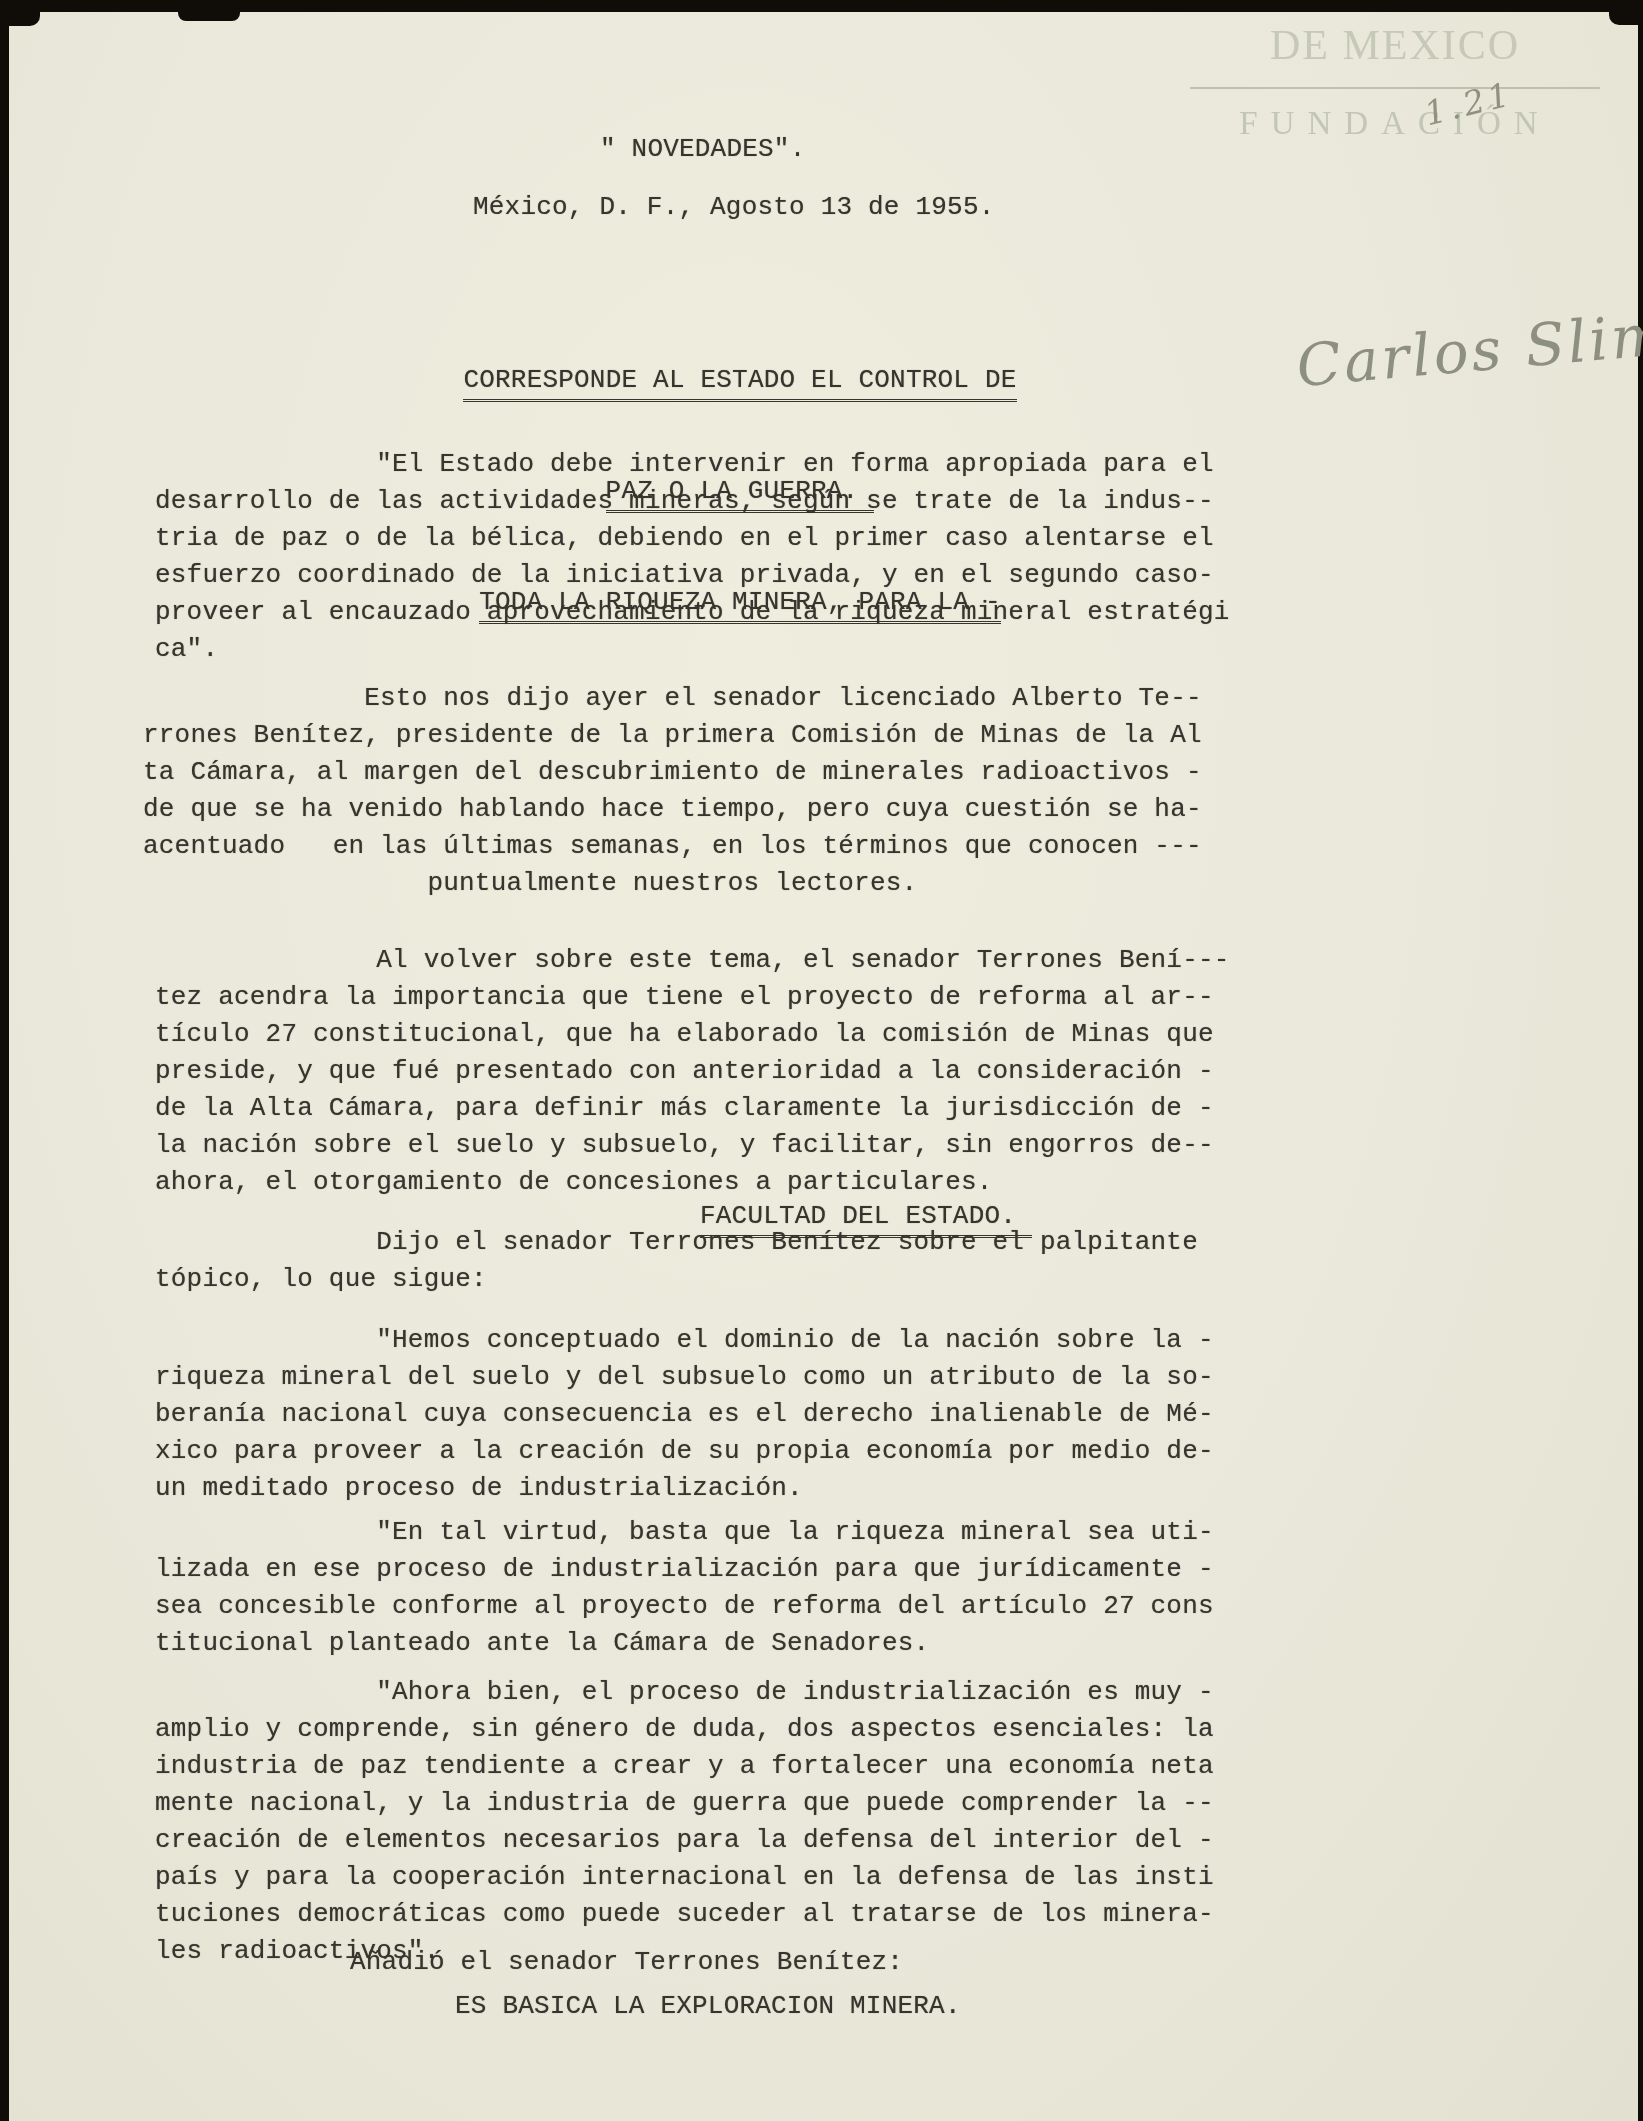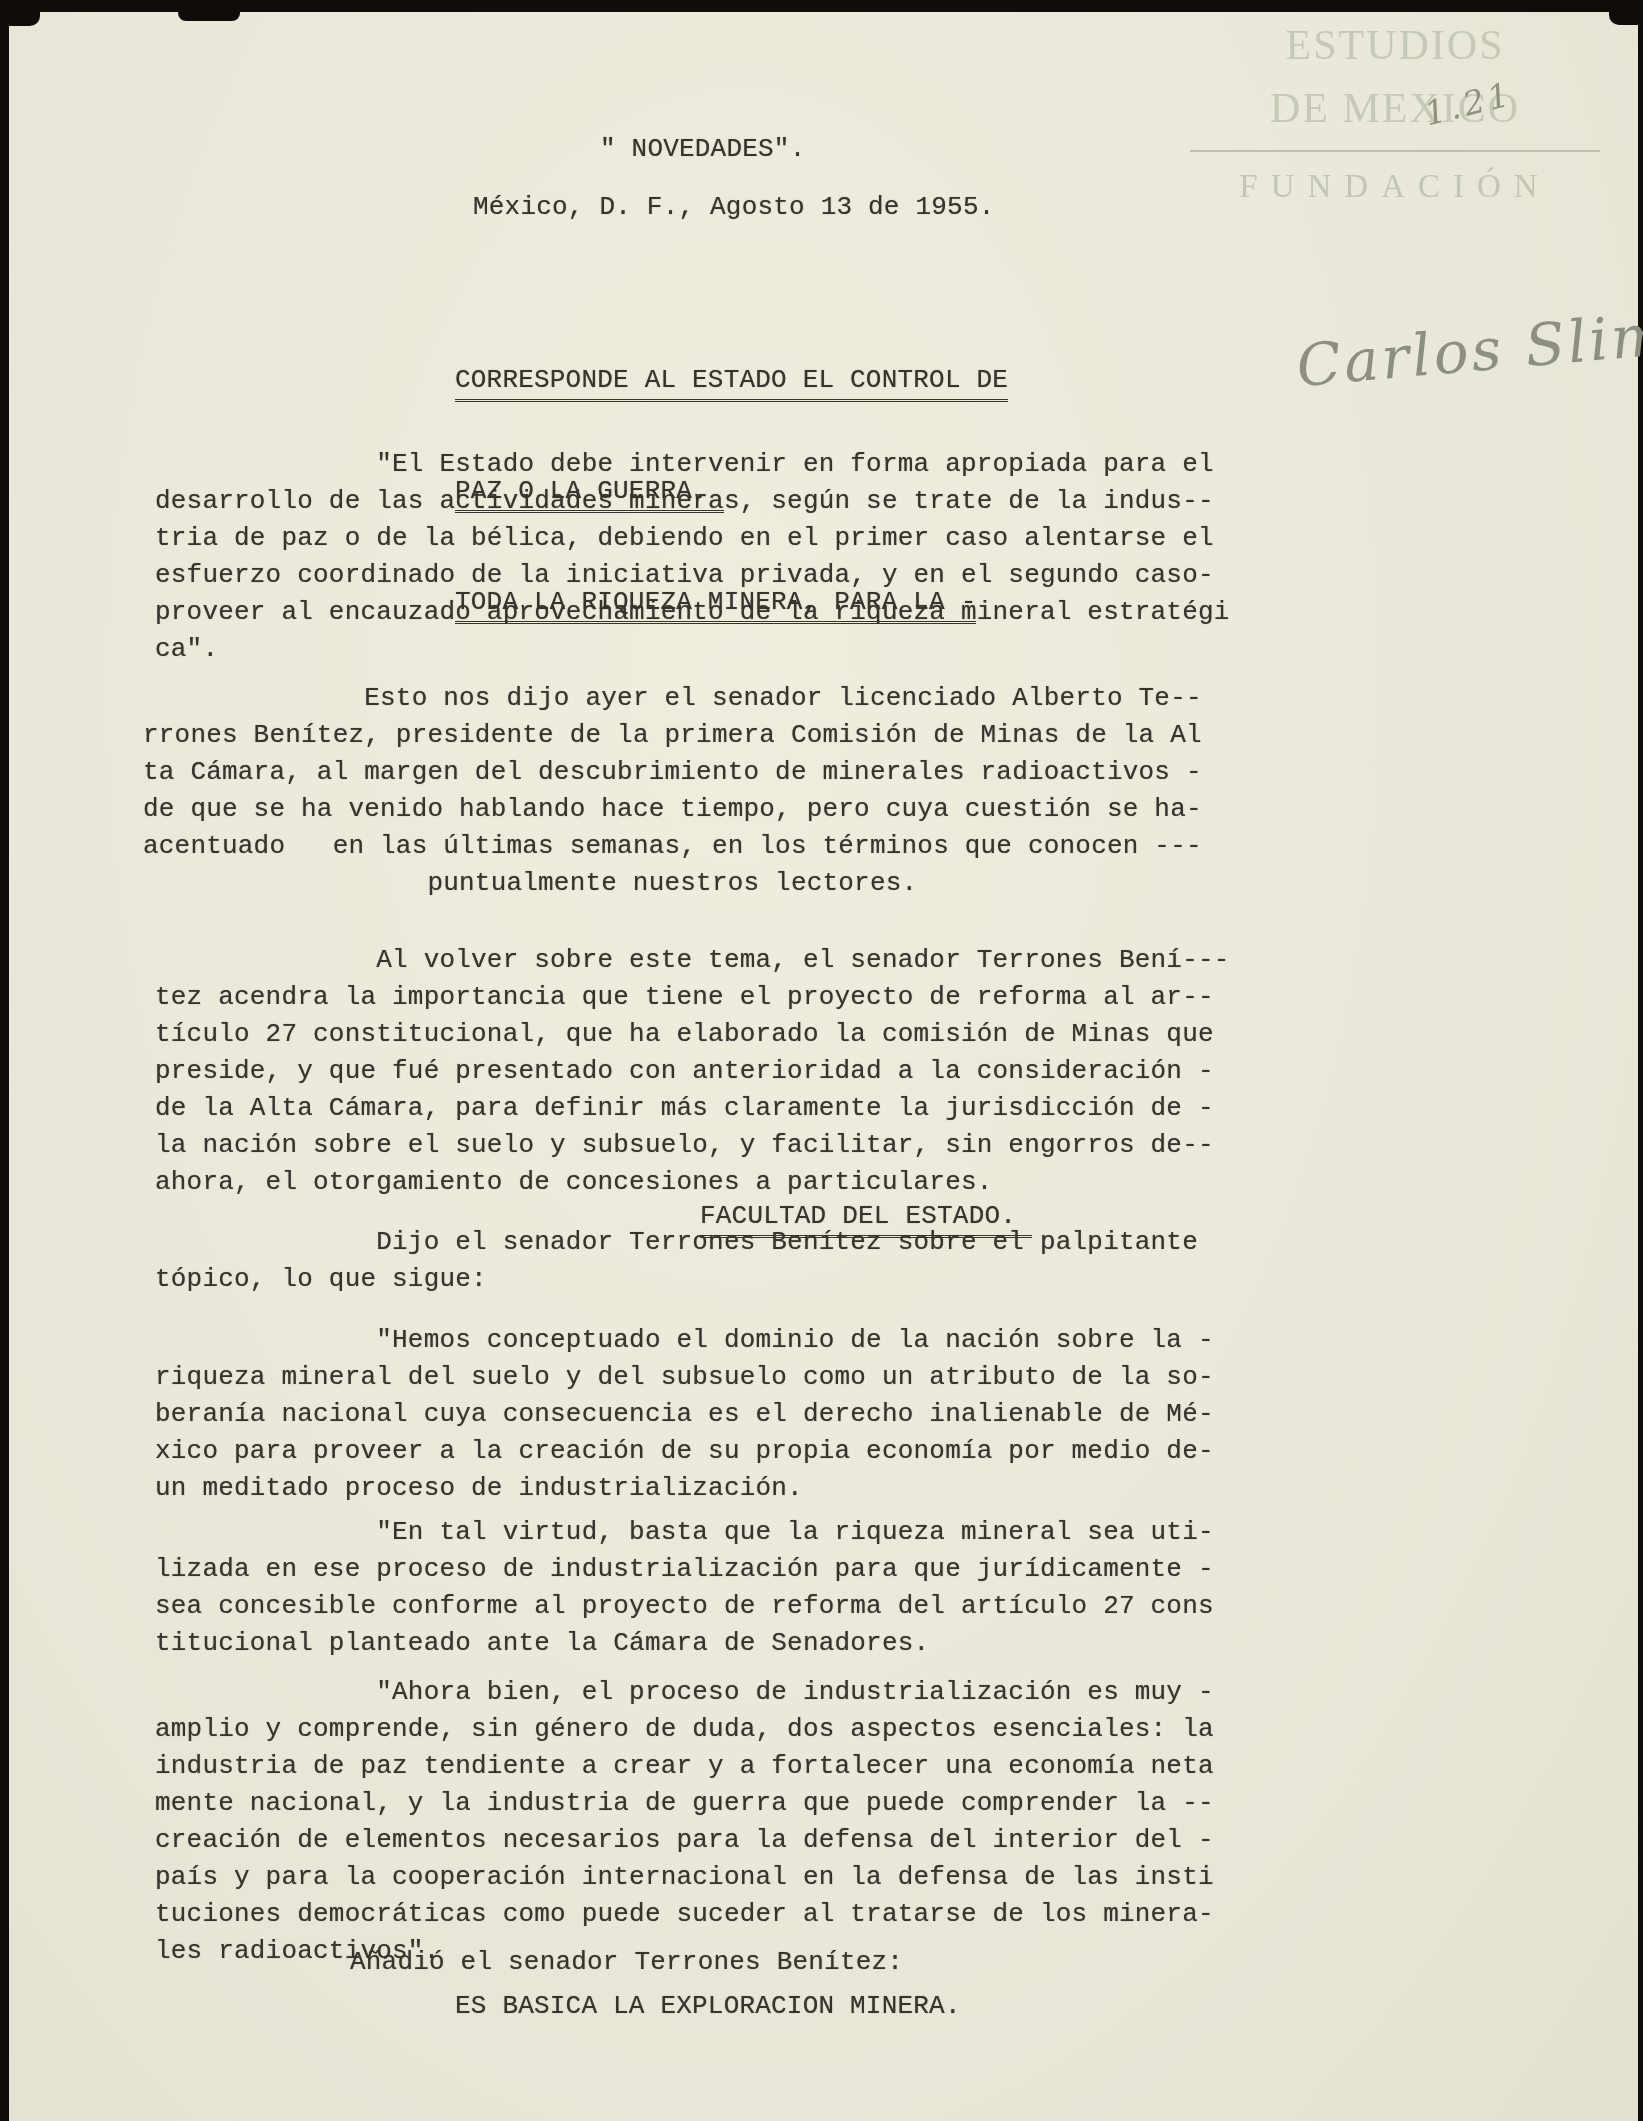--- a/index.html
+++ b/index.html
@@ -21,21 +21,21 @@
 
   
   .tw{
     position:absolute;
     font-family:"Liberation Mono","DejaVu Sans Mono",monospace;
     font-size:26px;line-height:37px;letter-spacing:0.2px;
     color:#37342e;
     white-space:pre;
     text-shadow:0 0 1px rgba(55,52,46,0.55);
   }
-  .center{}
+  .center{text-align:center;}
   .headline{width:570px;}
   .headline > div{height:37px;}
   .u{
     display:inline-block;vertical-align:top;
     border-bottom:3px double #37342e;
   }
   .u-pad{padding-right:16px;}
 
   
   .stamp{
@@ -72,21 +72,20 @@
 </head>
 <body>
 
 <div class="page">
   <div class="paper"></div>
   <div class="notch notch-tl"></div>
   <div class="notch notch-t1"></div>
   <div class="notch notch-tr"></div>
 
   <div class="stamp">
-    <div class="stamp-line">ESTUDIOS</div>
     <div class="stamp-line">DE MEXICO</div>
     <hr class="stamp-divider">
     <div class="stamp-foundation">FUNDACIÓN</div>
   </div>
   <div class="pencil">1.21</div>
   <div class="signature">Carlos Slim</div>
 
   <div class="tw" style="left:600px;top:131px;">" NOVEDADES".</div>
   <div class="tw" style="left:473px;top:189px;">México, D. F., Agosto 13 de 1955.</div>
 

